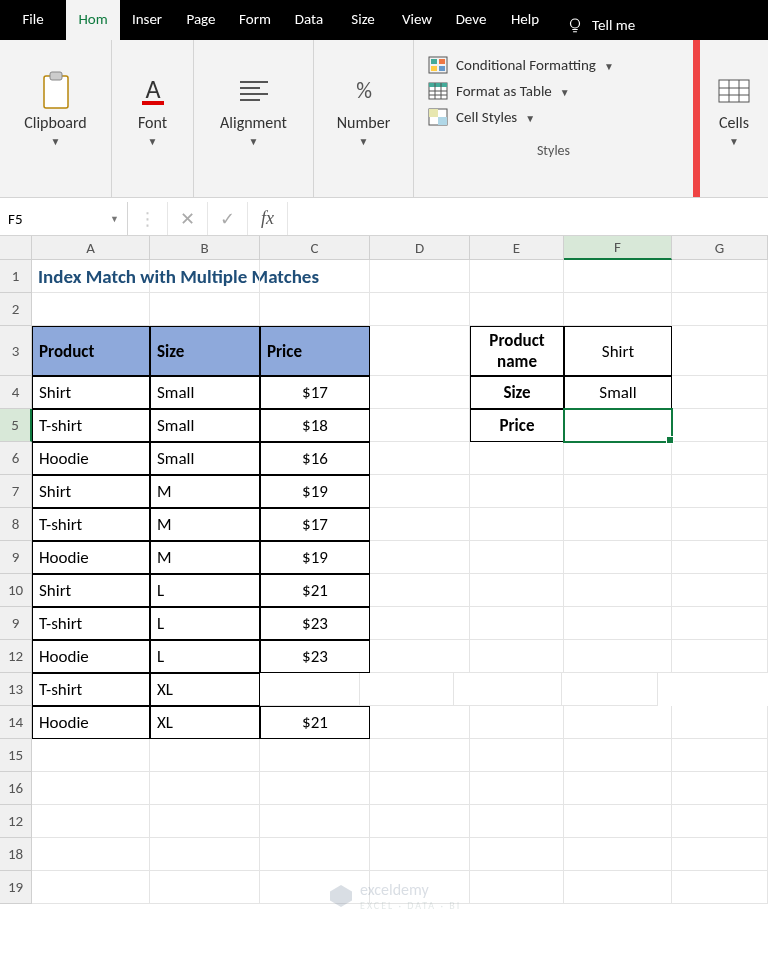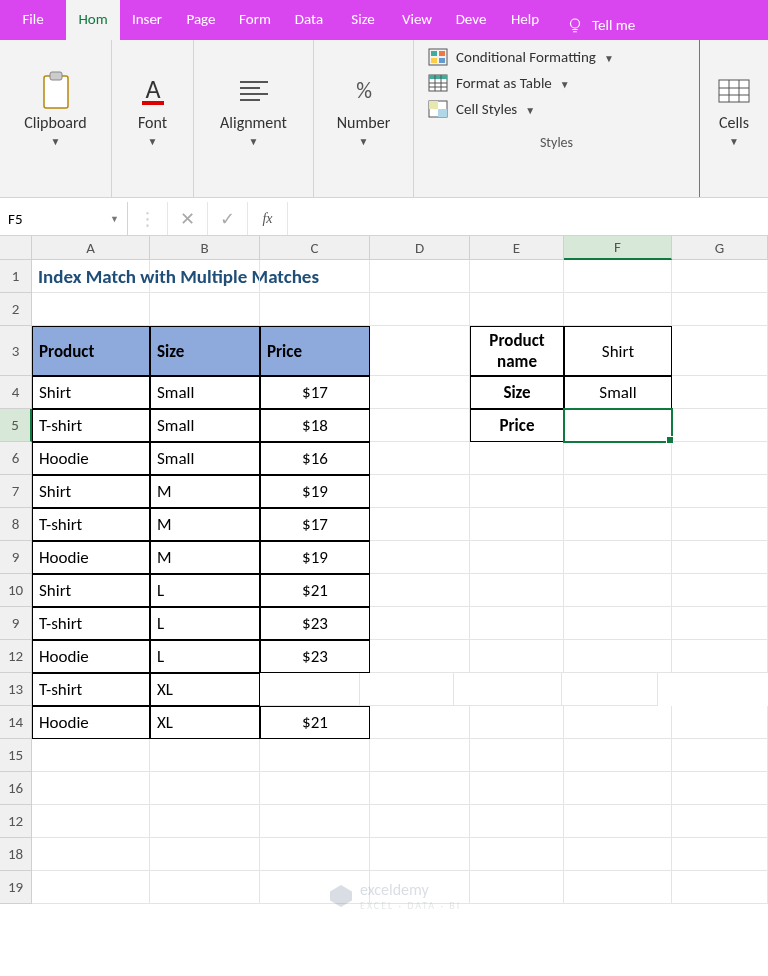--- a/index.html
+++ b/index.html
@@ -1,45 +1,45 @@
 <!DOCTYPE html>
 <html><head>
 <meta charset="utf-8">
 <style>
 * { box-sizing: border-box; margin: 0; padding: 0; font-family: "Segoe UI", Calibri, sans-serif; }
 body { background: #fff; width: 768px; height: 976px; overflow: hidden; position: relative; }
 
 
-.tabstrip { background: #d946ef; height: 40px; display: flex; align-items: stretch; color: #fff; font-size: 15px; }
+.tabstrip { background: #000000; height: 40px; display: flex; align-items: stretch; color: #fff; font-size: 15px; }
 .tabstrip .tab { padding: 10px 6px 0 6px; cursor: pointer; width: 54px; text-align: center; overflow: hidden; white-space: nowrap; }
 .tabstrip .tab.wide { width: 66px; }
 .tabstrip .tab.active { background: #f3f3f3; color: #0f7a3f; font-weight: 500; }
 .tabstrip .tellme { display: flex; align-items: center; gap: 8px; padding: 10px 12px 0 14px; }
 .bulb { width: 18px; height: 18px; display:inline-block; }
 
 
 .ribbon { background: #f3f3f3; border-bottom: 1px solid #d4d4d4; height: 158px; display: flex; }
 .group { border-right: 1px solid #d4d4d4; display: flex; flex-direction: column; align-items: center; justify-content: space-between; padding: 8px 10px 4px 10px; }
 .group-label { font-size: 14px; color: #555; padding-top: 6px; }
 .group-top { display: flex; flex-direction: column; align-items: center; gap: 2px; flex: 1; justify-content: center; }
 .big-icon { width: 42px; height: 42px; display: flex; align-items: center; justify-content: center; }
 .drop-label { font-size: 16px; color: #333; text-align: center; line-height: 1.1; }
 .drop-caret { font-size: 10px; color: #555; margin-top: 2px; }
 
-.styles-group { border-right: 1px solid #ef4444; display:flex; flex-direction:column; padding: 4px 12px 4px 12px; }
+.styles-group { border-right: 7px solid #ef4444; display:flex; flex-direction:column; padding: 12px 12px 4px 12px; }
 .style-row { display: flex; align-items: center; gap: 8px; font-size: 15px; color: #333; padding: 4px 2px; cursor: pointer; }
 .style-row .sicon { width: 20px; height: 18px; display:flex; align-items:center; justify-content:center; }
 .styles-label { text-align: center; font-size: 14px; color: #555; padding-top: 12px; }
 
 
 .fxbar { height: 34px; border-bottom: 1px solid #d4d4d4; display: flex; align-items: stretch; background: #fff; }
 .namebox { width: 128px; border-right: 1px solid #d4d4d4; display: flex; align-items: center; padding: 0 8px; font-size: 15px; justify-content: space-between; }
 .namebox .dd { font-size: 9px; color: #777; }
 .fx-btn { width: 40px; display:flex; align-items:center; justify-content:center; border-right: 1px solid #e6e6e6; color: #aaa; font-size: 18px; }
-.fx-btn.fx { color: #555; font-style: italic; font-family: "Times New Roman", serif; font-size: 14px; }
+.fx-btn.fx { color: #555; font-style: italic; font-family: "Times New Roman", serif; font-size: 18px; }
 .fx-input { flex: 1; padding: 0 8px; display:flex; align-items:center; font-size: 15px; }
 
 
 .grid { position: relative; }
 .corner { position:absolute; left:0; top:0; width:32px; height:24px; background:#f0f0f0; border-right:1px solid #d0d0d0; border-bottom:1px solid #d0d0d0; }
 .colheaders { position:absolute; left:32px; top:0; height:24px; display:flex; }
 .colh { background:#f0f0f0; border-right:1px solid #d0d0d0; border-bottom:1px solid #d0d0d0; color:#555; font-size:15px; display:flex; align-items:center; justify-content:center; }
 .colh.sel { background:#d8e8d8; border-bottom: 2px solid #0f7a3f; }
 .rowheaders { position:absolute; left:0; top:24px; width:32px; }
 .rowh { background:#f0f0f0; border-right:1px solid #d0d0d0; border-bottom:1px solid #d0d0d0; color:#555; font-size:15px; display:flex; align-items:center; justify-content:center; height:33px; }

